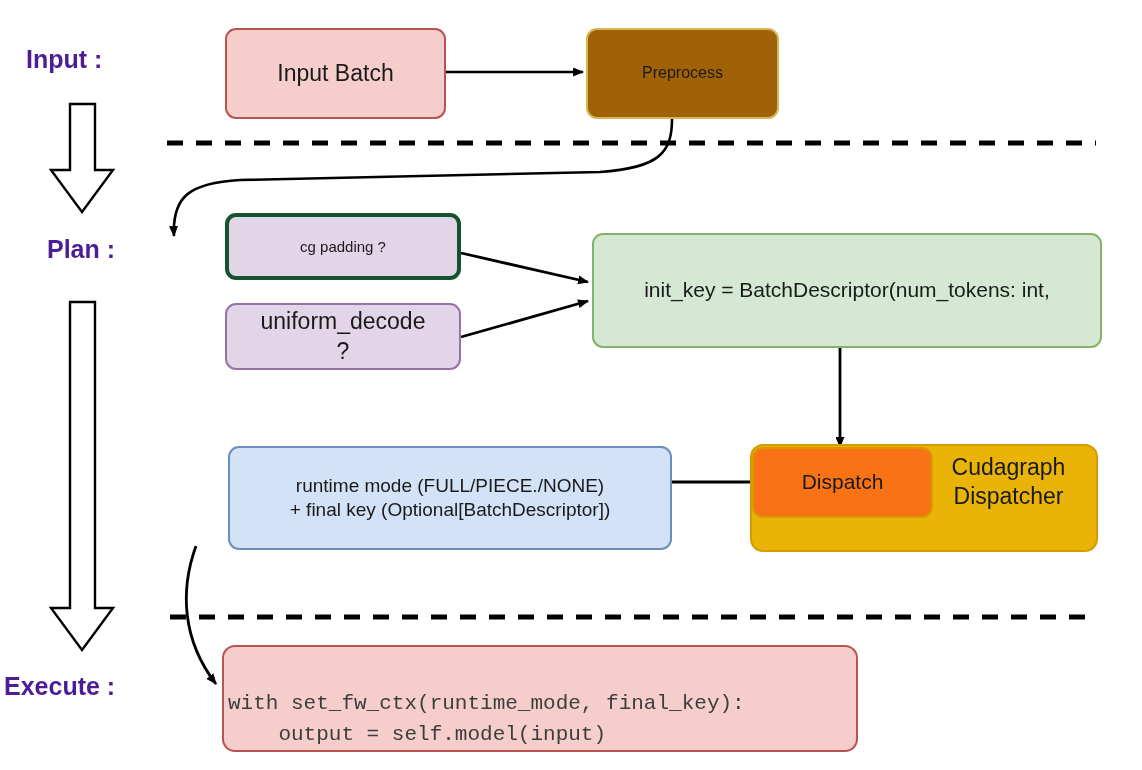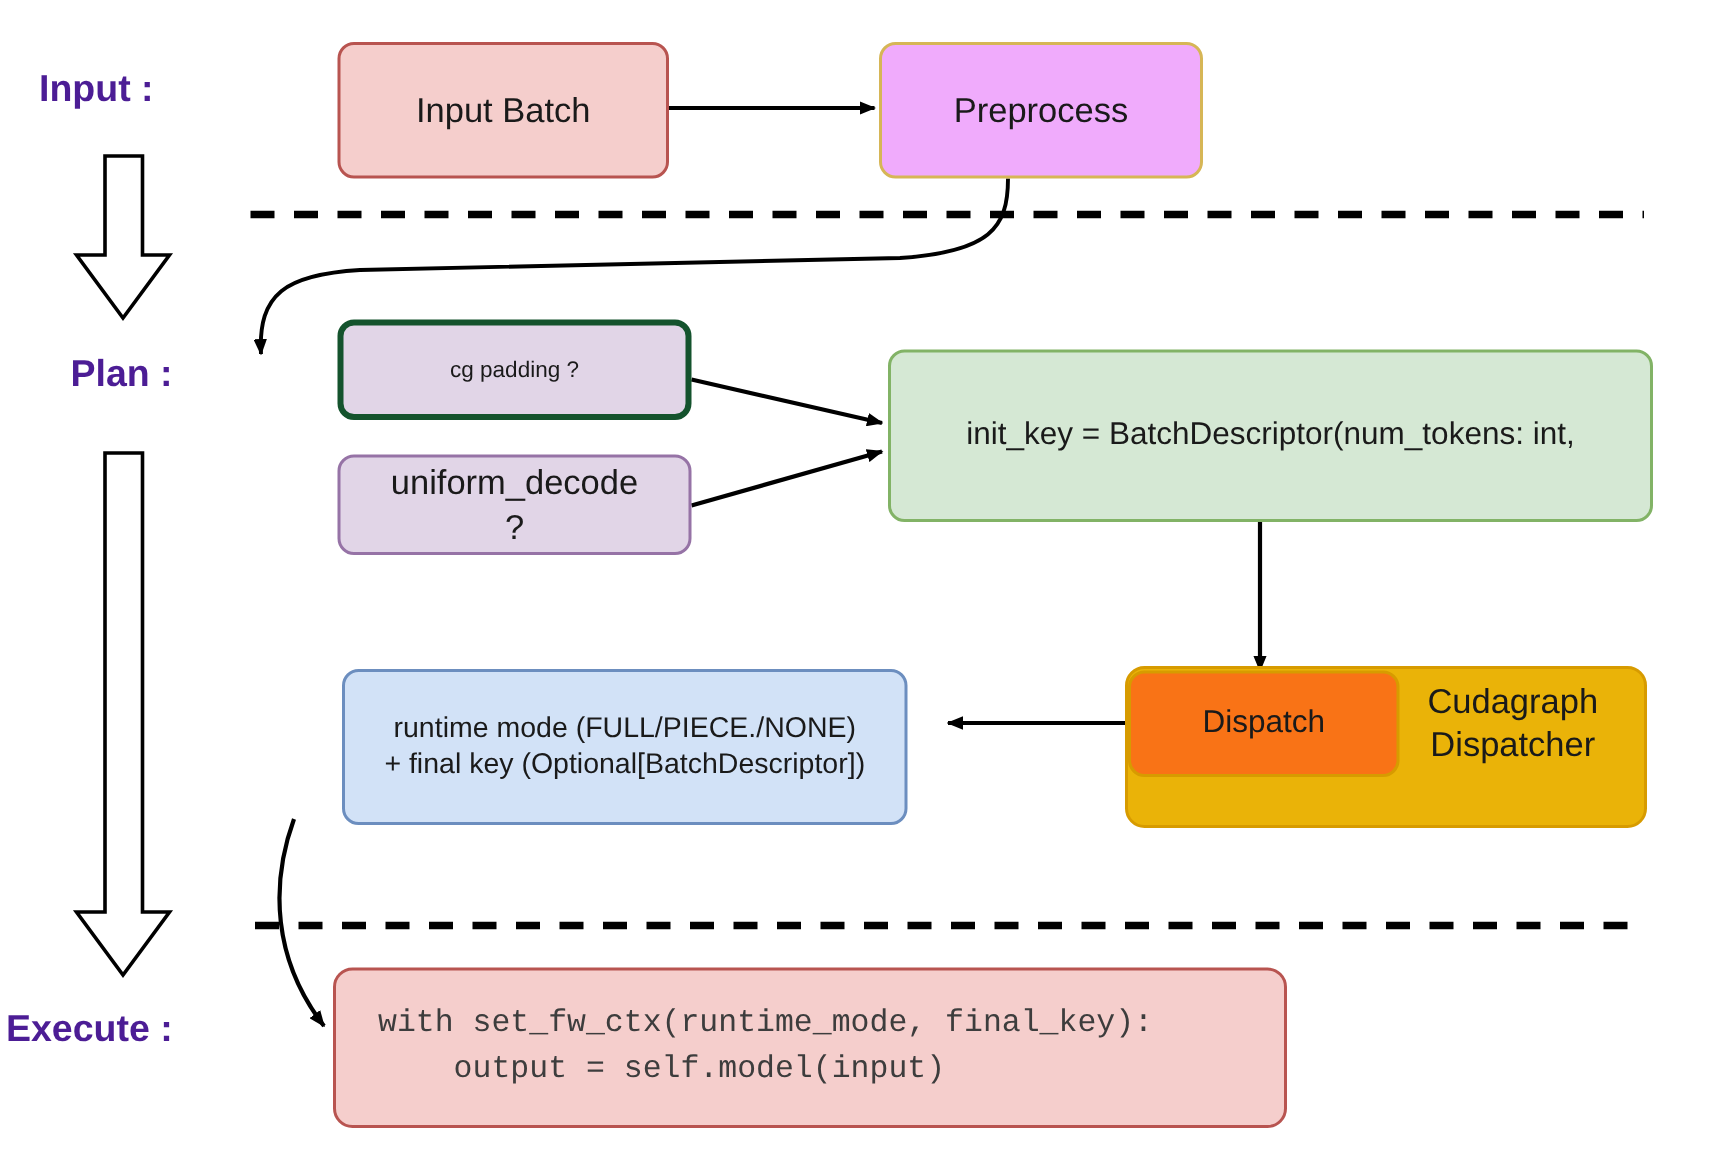--- a/index.html
+++ b/index.html
@@ -47,28 +47,28 @@
   .node-text {
     display: block;
     width: 100%;
     padding: 0 24px;
     box-sizing: border-box;
   }
   .code-node {
     position: absolute;
     box-sizing: border-box;
     display: flex;
-    align-items: center;
+    align-items: flex-end;
     justify-content: flex-start;
     font-family: "Liberation Mono", monospace;
     font-size: 21px;
     color: #3d3d3d;
     line-height: 1.45;
     white-space: pre;
-    padding-left: 28px;
+    padding-left: 4px;
   }
 </style>
 </head>
 <body>
 
 <div id="canvas">
 
   <svg class="layer" viewBox="0 0 1142 770" xmlns="http://www.w3.org/2000/svg">
     <defs>
       <marker id="ah" markerWidth="11" markerHeight="9" refX="10" refY="4.5" orient="auto" markerUnits="userSpaceOnUse">
@@ -102,21 +102,21 @@
   <div class="stage-label" style="left:26px; top:45px;">Input :</div>
 
   <div class="stage-label" style="left:47px; top:235px;">Plan :</div>
 
   <div class="stage-label" style="left:4px; top:672px;">Execute :</div>
 
   <div class="node" style="left:225px; top:28px; width:221px; height:91px; background:#f5cecc; border:2px solid #b85450; border-radius:11px; font-size:23px;">
     <span class="node-text">Input Batch</span>
   </div>
 
-  <div class="node" style="left:586px; top:28px; width:216px; height:91px; background:#f0abfc; border:2px solid #d6b656; border-radius:11px; font-size:23px;">
+  <div class="node" style="left:586px; top:28px; width:193px; height:91px; background:#a16207; border:2px solid #d6b656; border-radius:11px; font-size:16px;">
     <span class="node-text">Preprocess</span>
   </div>
 
   <div class="node" style="left:225px; top:213px; width:236px; height:67px; background:#e1d5e7; border:4px solid #14532d; border-radius:11px; font-size:15px;justify-content:center;">
     <span class="node-text">cg padding ?</span>
   </div>
 
   <div class="node" style="left:225px; top:303px; width:236px; height:67px; background:#e1d5e7; border:2px solid #9673a6; border-radius:11px; font-size:23px;">
     <span class="node-text">uniform_decode ?</span>
   </div>
@@ -131,21 +131,21 @@
     <span style="display:block; width:175px; text-align:center; padding-top:7px;">
       <span>Cudagraph</span><br>
       <span>Dispatcher</span>
     </span>
   </div>
 
   <div class="node" style="left:752px; top:447px; width:181px; height:71px; background:#f97316; border:2px solid #d79b00; border-radius:11px; font-size:21px;">
     <span class="node-text">Dispatch</span>
   </div>
 
-  <div class="node" style="left:228px; top:446px; width:377px; height:104px; background:#d2e2f7; border:2px solid #6c8ebf; border-radius:11px; font-size:19px;">
+  <div class="node" style="left:228px; top:446px; width:444px; height:104px; background:#d2e2f7; border:2px solid #6c8ebf; border-radius:11px; font-size:19px;">
     <span class="node-text">
       <span>runtime mode (FULL/PIECE./NONE)</span><br>
       <span>+ final key (Optional[BatchDescriptor])</span>
     </span>
   </div>
 
   <div class="code-node" style="left:222px; top:645px; width:636px; height:107px; background:#f5cecc; border:2px solid #b85450; border-radius:13px;">
     <span><span>with set_fw_ctx(runtime_mode, final_key):</span>
 <span>    output = self.model(input)</span></span>
   </div>

